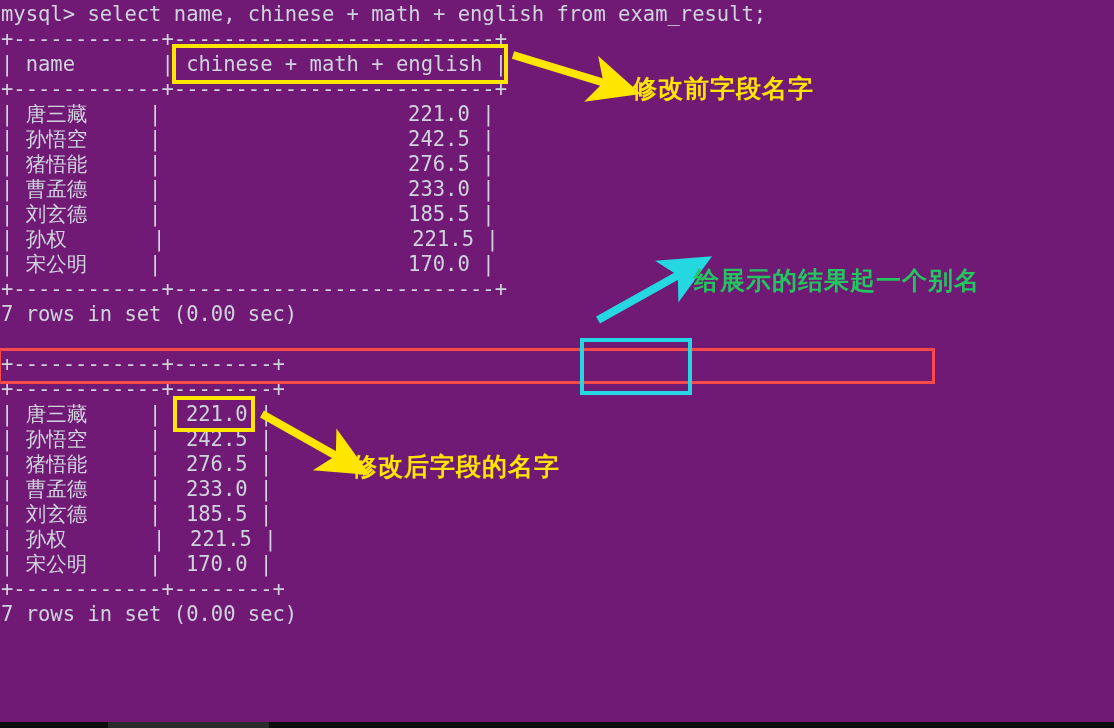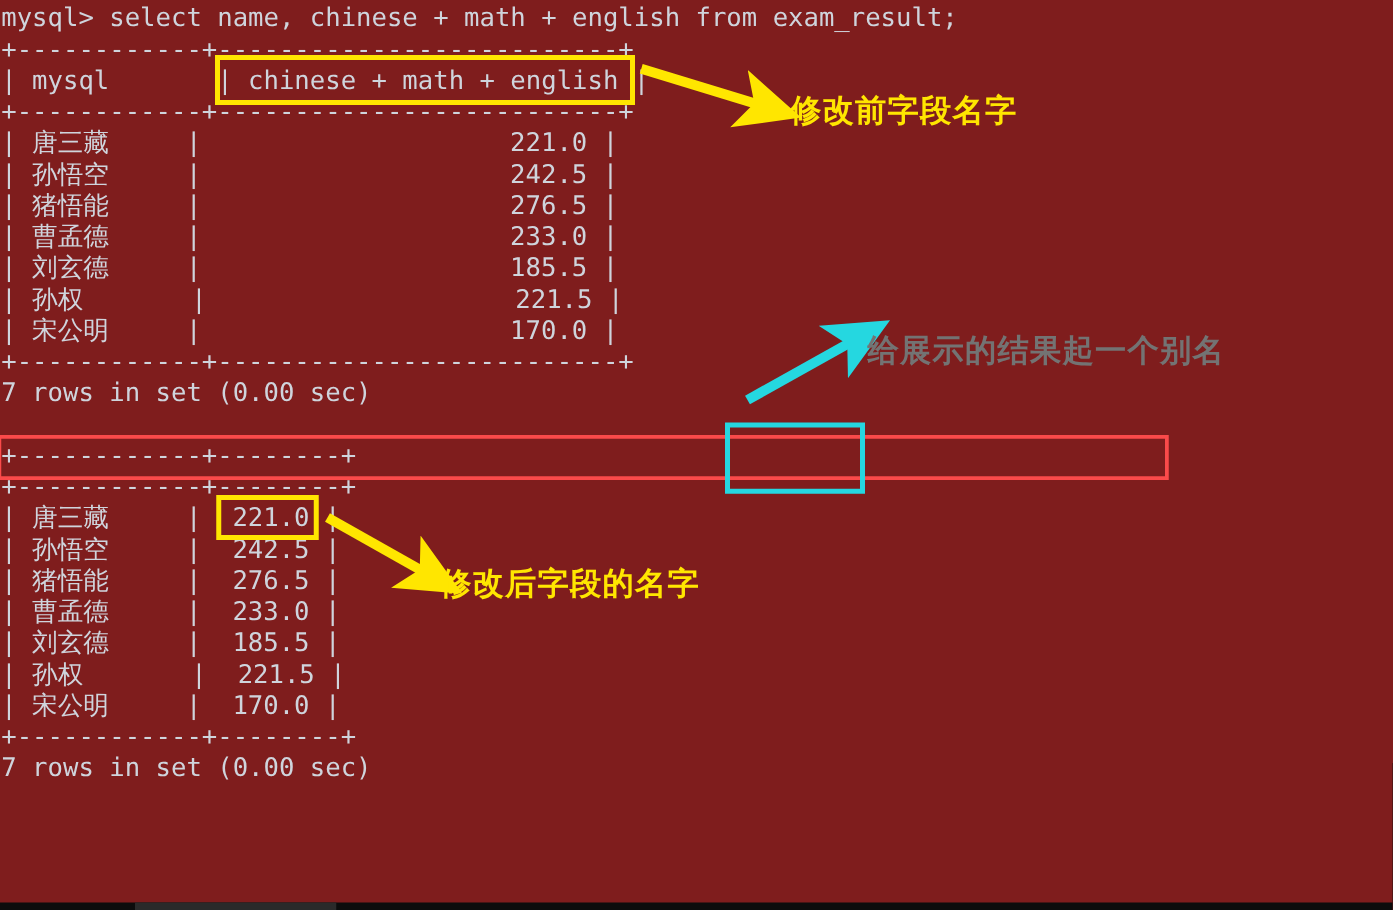--- a/index.html
+++ b/index.html
@@ -10,21 +10,21 @@
   body {
     width: 1114px; height: 728px;
     position: relative;
     overflow: hidden;
     font-family: "DejaVu Sans Mono", "Liberation Mono", monospace;
   }
   #terminal {
     position: absolute;
     left: 0; top: 0;
     width: 1114px; height: 728px;
-    background: #7f1d1d;
+    background: #701a75;
     padding: 2px 0 0 0;
   }
   .line {
     height: 25px;
     line-height: 25px;
     font-size: 20.5px;
     letter-spacing: 0px;
     white-space: pre;
     color: #cfd4dc;
     padding-left: 1px;
@@ -62,21 +62,21 @@
   .bottombar i {
     position:absolute; display:block; height:6px; background:#2a2a2a; top:0;
   }
 </style>
 </head>
 <body>
 
 <div id="terminal">
   <div class="line">mysql&gt; select name, chinese + math + english from exam_result;</div>
   <div class="line">+------------+--------------------------+</div>
-  <div class="line">| mysql       | chinese + math + english |</div>
+  <div class="line">| name       | chinese + math + english |</div>
   <div class="line">+------------+--------------------------+</div>
   <div class="line">| 唐三藏     |                    221.0 |</div>
   <div class="line">| 孙悟空     |                    242.5 |</div>
   <div class="line">| 猪悟能     |                    276.5 |</div>
   <div class="line">| 曹孟德     |                    233.0 |</div>
   <div class="line">| 刘玄德     |                    185.5 |</div>
   <div class="line">| 孙权       |                    221.5 |</div>
   <div class="line">| 宋公明     |                    170.0 |</div>
   <div class="line">+------------+--------------------------+</div>
   <div class="line">7 rows in set (0.00 sec)</div>
@@ -114,21 +114,21 @@
         <path d="M0,0 L6.5,3 L0,6 L1.6,3 z" fill="#25d7e0"></path>
       </marker>
     </defs>
     <line x1="513" y1="55" x2="608" y2="84" stroke="#ffe600" stroke-width="8" marker-end="url(#arrowY)"></line>
     <line x1="598" y1="320" x2="682" y2="273" stroke="#25d7e0" stroke-width="8" marker-end="url(#arrowC)"></line>
     <line x1="262" y1="414" x2="340" y2="458" stroke="#ffe600" stroke-width="8" marker-end="url(#arrowY)"></line>
   </svg>
 
   <div class="anno-text cjk" style="left:632px; top:72px; color:#ffe600;">修改前字段名字</div>
 
-  <div class="anno-text cjk" style="left:694px; top:264px; color:#737373;">给展示的结果起一个别名</div>
+  <div class="anno-text cjk" style="left:694px; top:264px; color:#22c55e;">给展示的结果起一个别名</div>
 
   <div class="anno-text cjk" style="left:352px; top:450px; color:#ffe600;text-align:center;">修改后字段的名字</div>
 </div>
 
 <div class="bottombar">
   <i style="left:108px; width:80px;"></i>
   <i style="left:188px; width:80px;"></i>
   <i style="left:268px; width:1px;"></i>
 </div>
 

